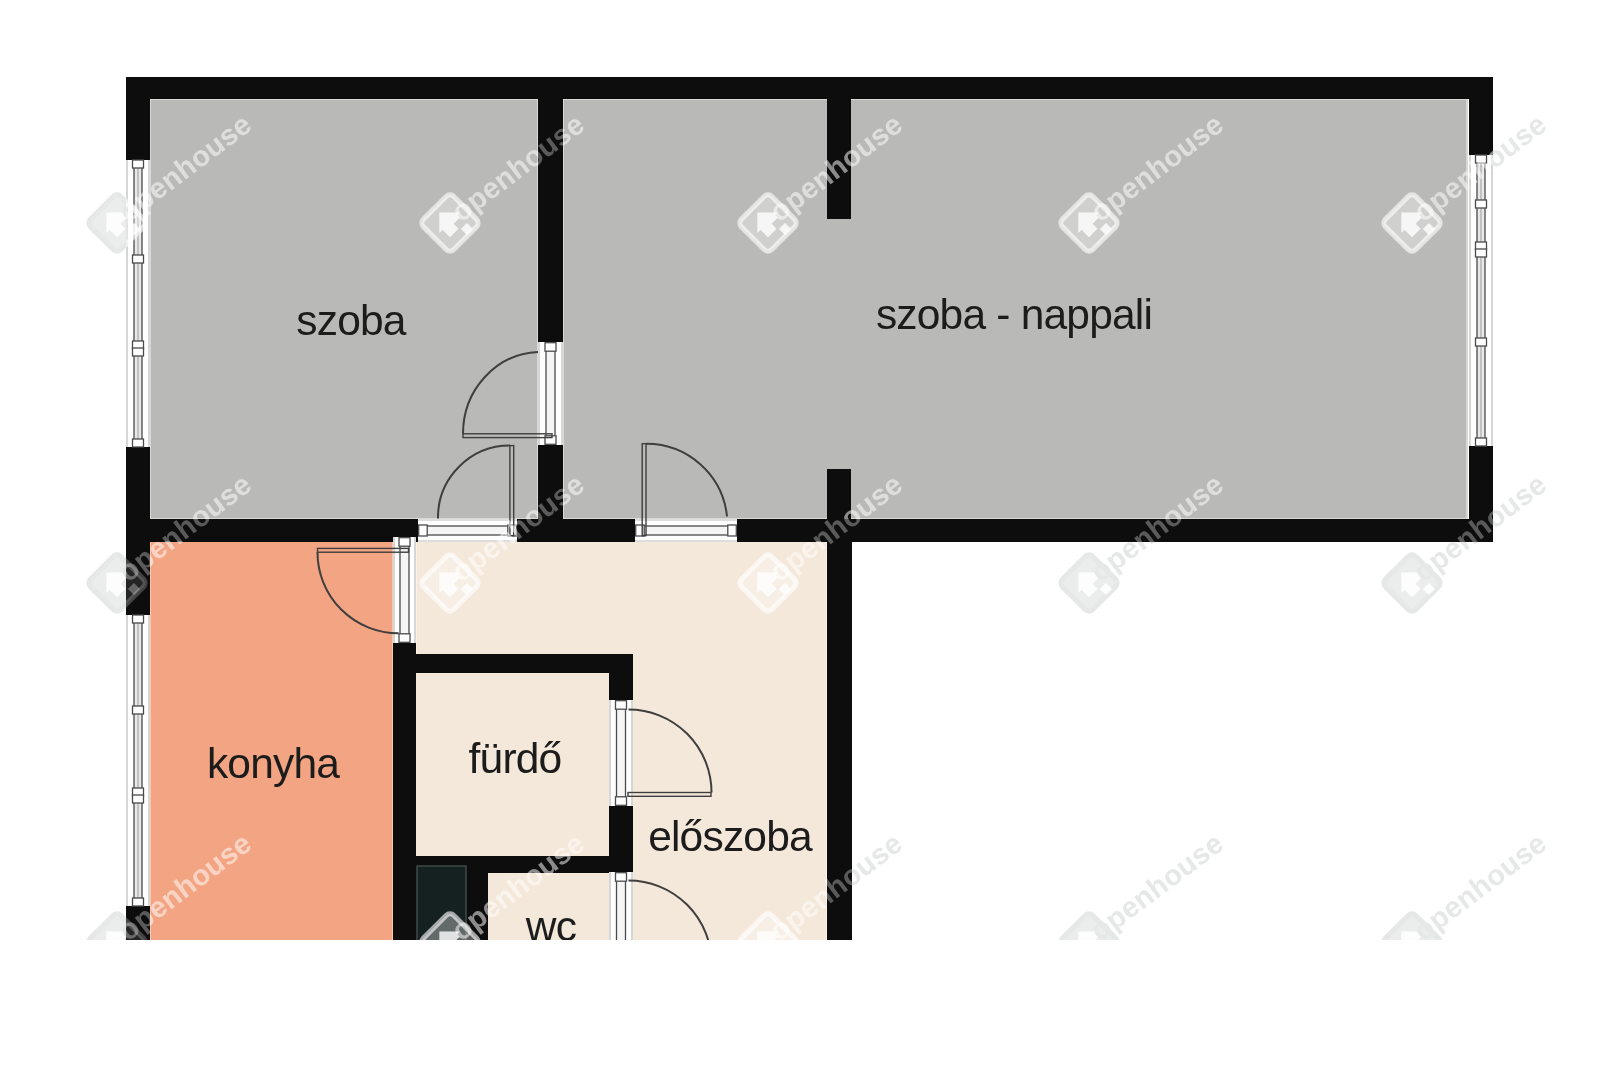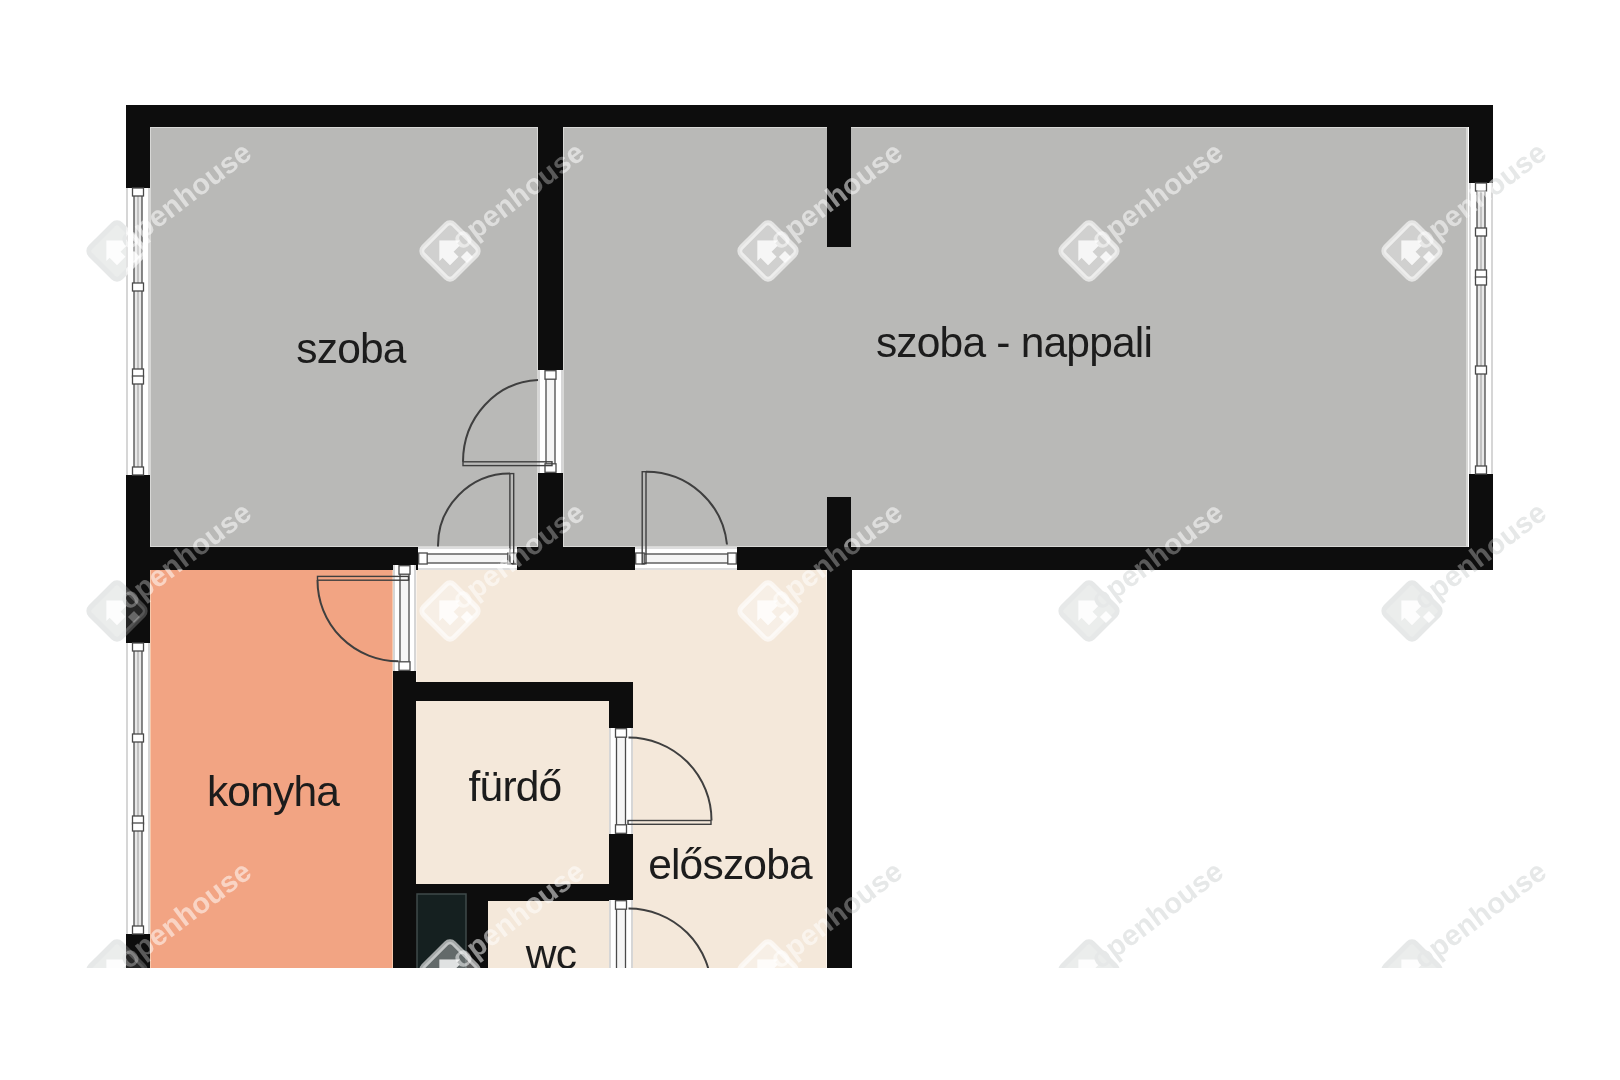--- a/index.html
+++ b/index.html
@@ -1,16 +1,16 @@
 <!DOCTYPE html>
 <html><head>
 <meta charset="utf-8">
 <style>
   html,body{margin:0;padding:0;background:#ffffff;}
-  .wrap{width:1620px;height:940px;position:relative;overflow:hidden;margin-top:28px;}
+  .wrap{width:1620px;height:940px;position:relative;overflow:hidden;}
   text{font-family:"Liberation Sans", sans-serif;}
   .lbl{fill:#1c1c1c;font-size:42.5px;letter-spacing:-0.8px;}
   .wm-r{fill:var(--i);stroke:var(--r);stroke-width:5px;}
   .wm-a{fill:var(--a);}
   .wm-t{fill:var(--t);font-weight:bold;font-size:29px;letter-spacing:0.3px;}
   .g1{--r:#e6e8e8;--i:#ebedec;--a:#fdfdfd;--t:#e6e8e8;}
   .g2{--r:rgba(255,255,255,0.5);--i:rgba(255,255,255,0.26);--a:rgba(255,255,255,0.72);--t:rgba(255,255,255,0.3);}
   .g3{--r:rgba(255,255,255,0.22);--i:rgba(255,255,255,0.1);--a:rgba(255,255,255,0.3);--t:rgba(255,255,255,0.32);}
 </style>
 </head>

